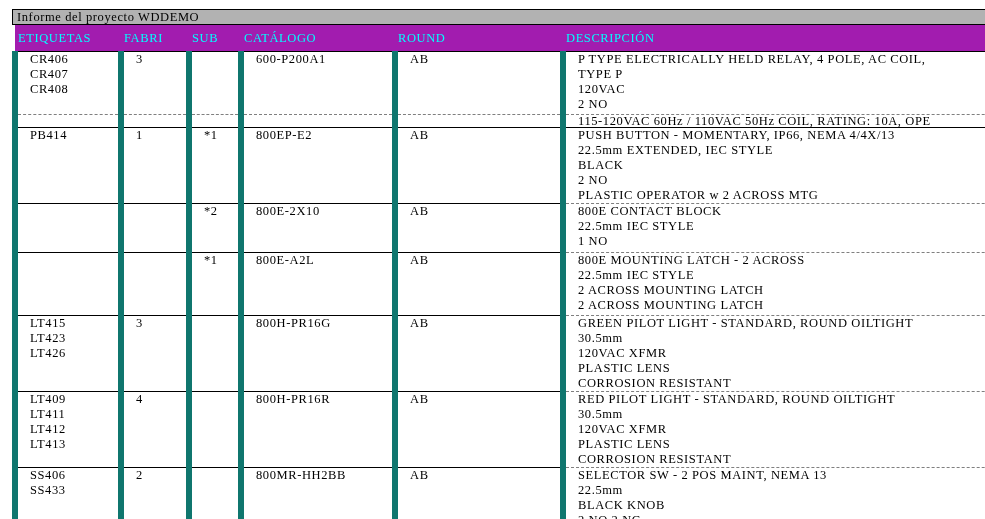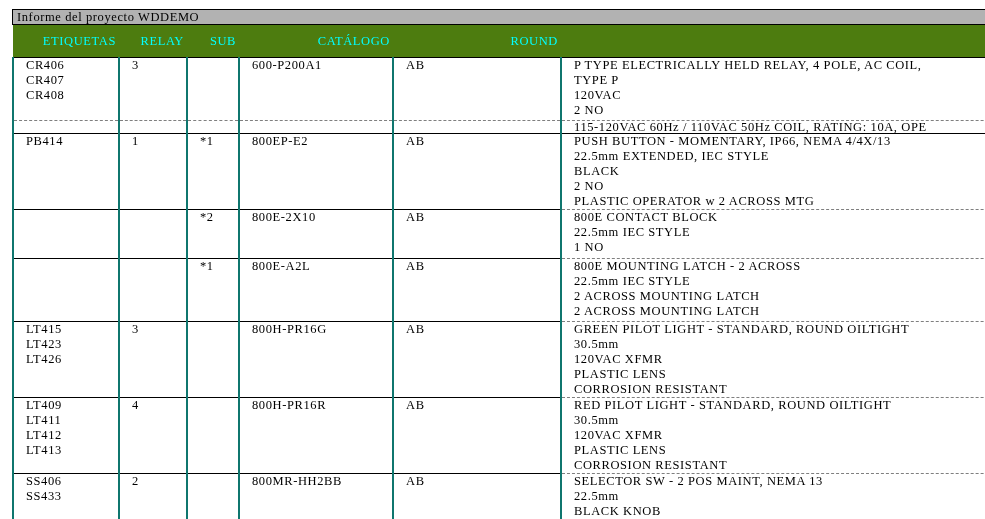--- a/index.html
+++ b/index.html
@@ -8,26 +8,26 @@
     font-family:Liberation Serif, serif;
     font-size:12.5px;letter-spacing:0.6px;color:#000;
   }
   .report{position:absolute;left:12px;top:9px;width:1150px;}
   .titlebar{
     box-sizing:border-box;width:1150px;height:16px;background:#b2b2b2;
     border:1px solid #000;padding:0 4px;line-height:14px;white-space:pre;color:#000;
   }
   table.bom{border-collapse:collapse;table-layout:fixed;width:1150px;}
   table.bom th{
-    background:#4d7c0f;color:#00ffff;font-weight:normal;text-align:right;
-    height:32px;padding:0 3px;vertical-align:middle;border-bottom:1px solid #000;
+    background:#a21caf;color:#00ffff;font-weight:normal;text-align:left;
+    height:26px;padding:0 3px;vertical-align:middle;border-bottom:1px solid #000;
     white-space:pre;overflow:hidden;
   }
   table.bom td{
-    border-left:2px solid #0f766e;vertical-align:top;padding:0 12px;
+    border-left:6px solid #0f766e;vertical-align:top;padding:0 12px;
     overflow:hidden;white-space:pre;
   }
   .ln{line-height:15px;white-space:pre;}
   
   tbody tr:nth-child(1){height:63px;}
   tbody tr:nth-child(2){height:13px;}
   tbody tr:nth-child(3){height:74px;}
   tbody tr:nth-child(4){height:49px;}
   tbody tr:nth-child(5){height:63px;}
   tbody tr:nth-child(6){height:73px;}
@@ -52,21 +52,21 @@
         <col style="width:106px">
           <col style="width:68px">
           <col style="width:52px">
         <col style="width:154px">
           <col style="width:168px">
           <col style="width:602px">
       </colgroup>
       <thead>
         <tr>
           <th>ETIQUETAS</th>
-          <th>RELAY</th>
+          <th>FABRI</th>
           <th>SUB</th>
           <th>CATÁLOGO</th>
           <th>ROUND</th>
           <th>DESCRIPCIÓN</th>
         </tr>
       </thead>
       <tbody>
           <tr>
             <td><div class="ln">CR406</div><div class="ln">CR407</div><div class="ln">CR408</div></td>
             <td><div class="ln">3</div></td>

